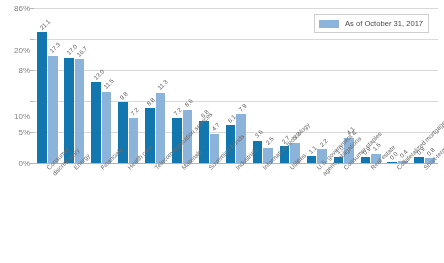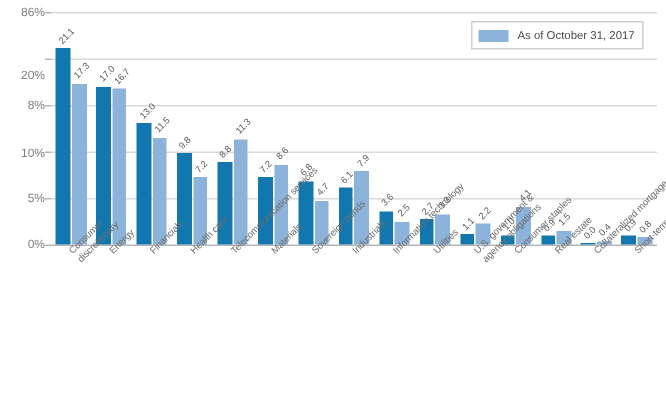--- a/index.html
+++ b/index.html
@@ -151,21 +151,21 @@
   }
 </style>
 </head>
 <body>
 
 <div id="chart-root">
 
   <div class="y-axis">
       <div class="y-tick" style="top: 155px;">0%</div>
       <div class="y-tick" style="top: 124px;">5%</div>
-      <div class="y-tick" style="top: 94px;">10%</div>
+      <div class="y-tick" style="top: 108px;">10%</div>
       <div class="y-tick" style="top: 62px;">8%</div>
       <div class="y-tick" style="top: 31px; margin-top: 11px;">20%</div>
       <div class="y-tick" style="top: 0px;">86%</div>
     </div>
 
   <div class="plot-frame">
     <div class="grid-layer">
         <div class="gridline baseline" style="top: 155px;"></div>
         <div class="tickmark" style="top: 155px;"></div>
         <div class="gridline" style="top: 124px;"></div>

